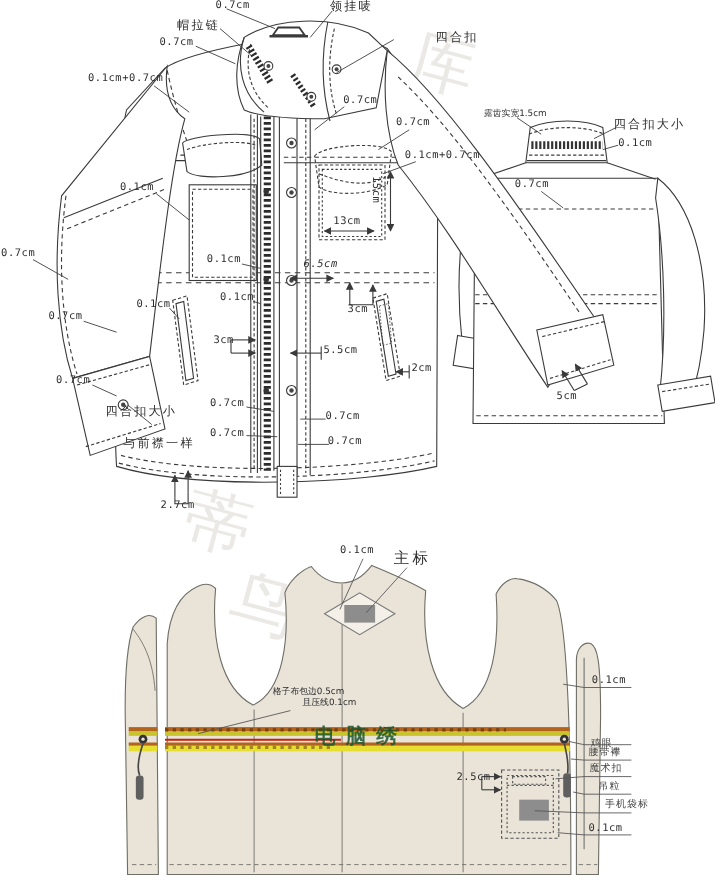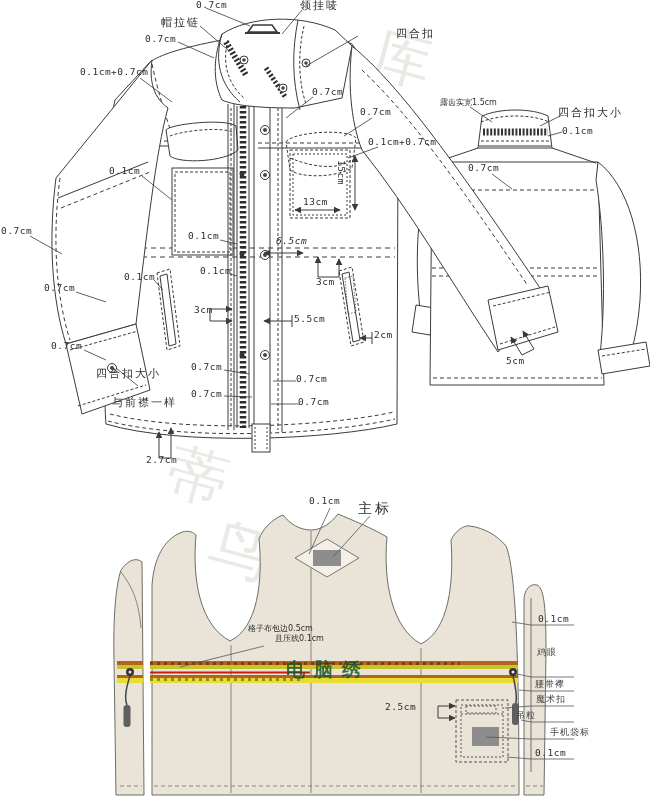--- a/index.html
+++ b/index.html
@@ -309,24 +309,24 @@
       <span class="lbl cn" style="left: 558px; top: 107px;">四合扣大小</span>
       <span class="lbl" style="left: 562px; top: 126px;">0.1cm</span>
       <span class="lbl" style="left: 468px; top: 163px;">0.7cm</span>
       <span class="lbl" style="left: 506px; top: 356px;">5cm</span>
     </div>
   <div id="lining-labels" class="layer">
       <span class="lbl" style="left: 309px; top: 496px;">0.1cm</span>
       <span class="lbl cn-lg" style="left: 358px; top: 501px;">主标</span>
       <span class="lbl cn-sm" style="left: 248px; top: 625px;">格子布包边0.5cm</span>
       <span class="lbl cn-sm" style="left: 258px; top: 635px; margin-left: 17px;">且压线0.1cm</span>
-      <span class="lbl" style="left: 385px; top: 702px;">2.5cm</span>
+      <span class="lbl" style="left: 415px; top: 702px;">2.5cm</span>
       <span class="lbl" style="left: 538px; top: 614px;">0.1cm</span>
-      <span class="lbl cn-s2" style="left: 537px; top: 648px;">鸡眼</span>
+      <span class="lbl cn-s2" style="left: 537px; top: 672px;">鸡眼</span>
       <span class="lbl cn-s2" style="left: 535px; top: 680px;">腰带襻</span>
       <span class="lbl cn-s2" style="left: 536px; top: 695px;">魔术扣</span>
-      <span class="lbl cn-s2" style="left: 516px; top: 711px;">吊粒</span>
+      <span class="lbl cn-s2" style="left: 544px; top: 711px;">吊粒</span>
       <span class="lbl cn-s2" style="left: 532px; top: 728px; margin-left: 18px;">手机袋标</span>
       <span class="lbl" style="left: 535px; top: 748px;">0.1cm</span>
     </div>
 
   <span class="emb" style="left:286px;top:660px;">电脑绣</span>
 </div>
 
 </body></html>

